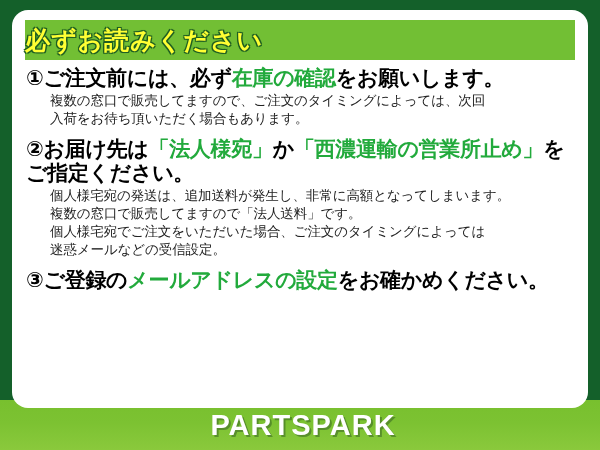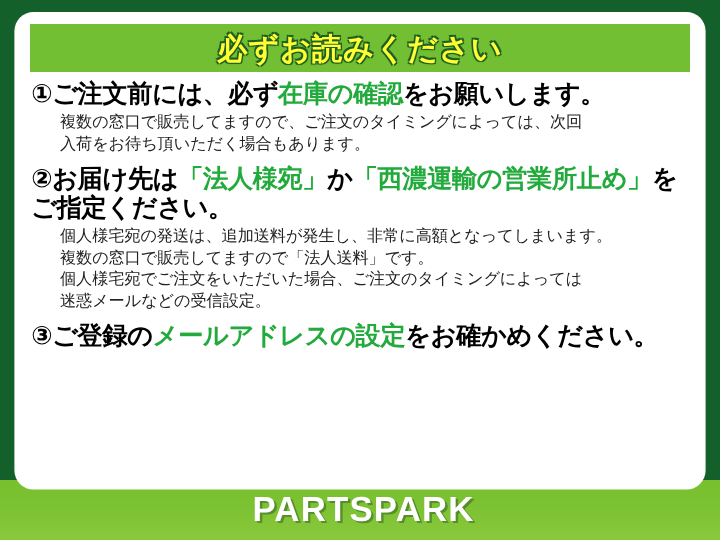--- a/index.html
+++ b/index.html
@@ -62,21 +62,21 @@
   
   #title-banner {
     position: absolute;
     left: 13px;
     top: 10px;
     width: 550px;
     height: 40px;
     background: #72bf34;
     display: flex;
     align-items: center;
-    justify-content: center;
+    justify-content: flex-start;
   }
   #title-banner .banner-text {
     font-size: 25px;
     font-weight: bold;
     color: #ffff33;
     letter-spacing: 1px;
     text-shadow:
       -1.2px -1.2px 0 #1f5f22,
        1.2px -1.2px 0 #1f5f22,
       -1.2px  1.2px 0 #1f5f22,
@@ -121,20 +121,21 @@
     color: #222222;
     line-height: 1.34;
     padding-left: 30px;
     padding-top: 3px;
     letter-spacing: -0.1px;
     font-family: "DejaVu Sans", "Liberation Sans", sans-serif;
   }
   .item-body .body-line {
     display: block;
     white-space: nowrap;
+    font-family: Liberation Mono, monospace;
   }
 </style>
 </head>
 <body>
 
 <div id="notice-frame">
 
   <div id="brand-footer">
     <span class="brand-text">PARTSPARK</span>
   </div>

